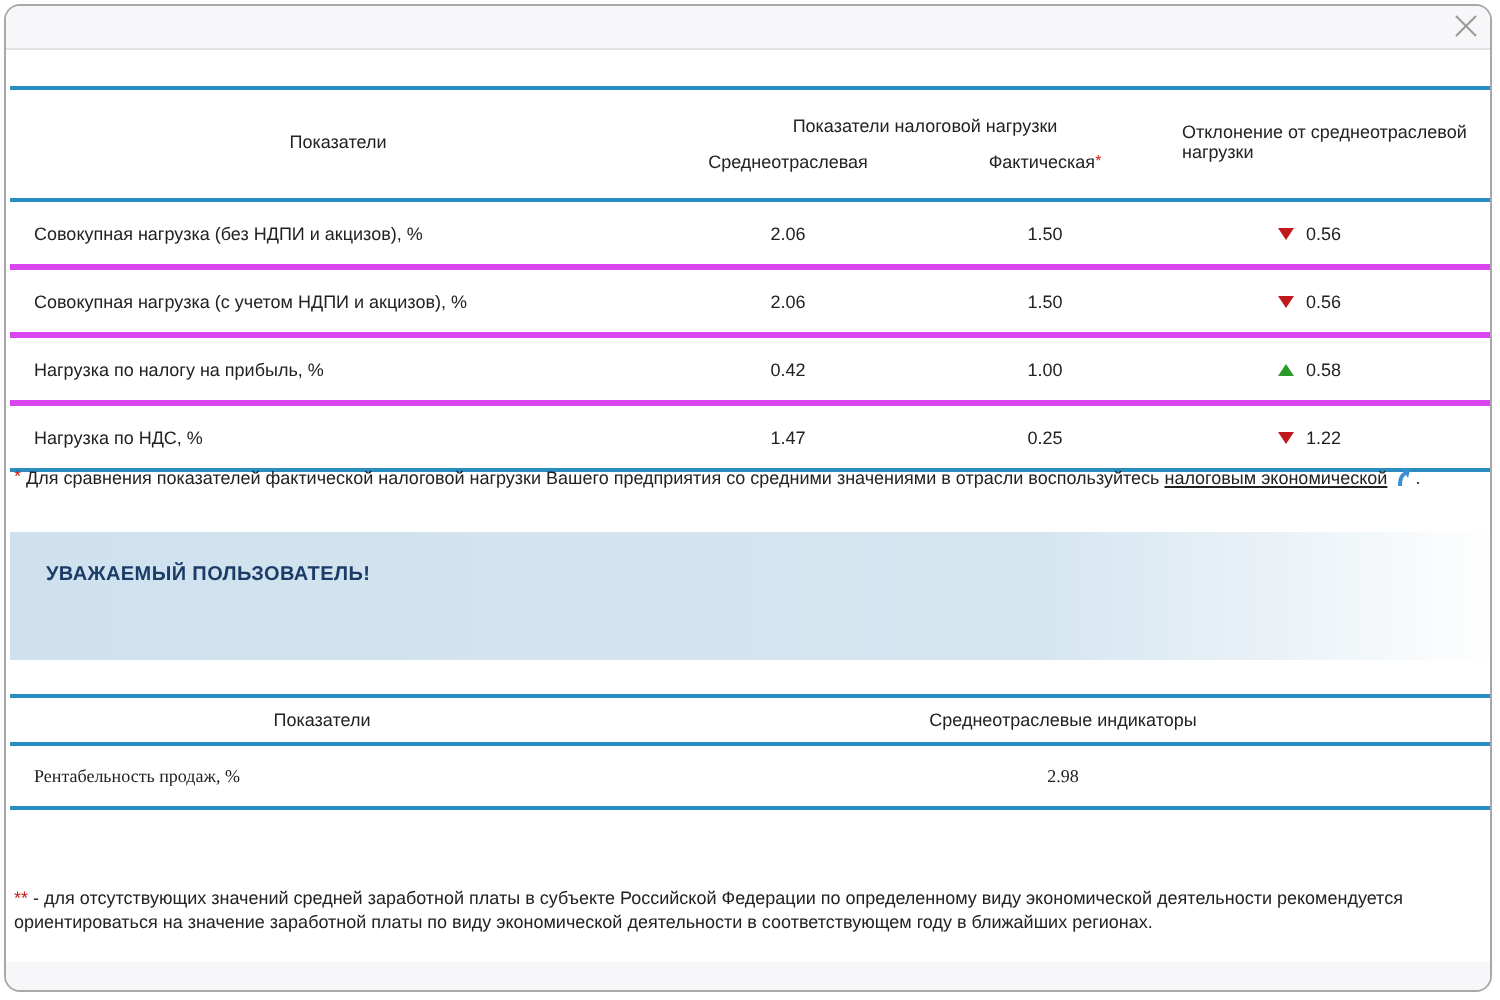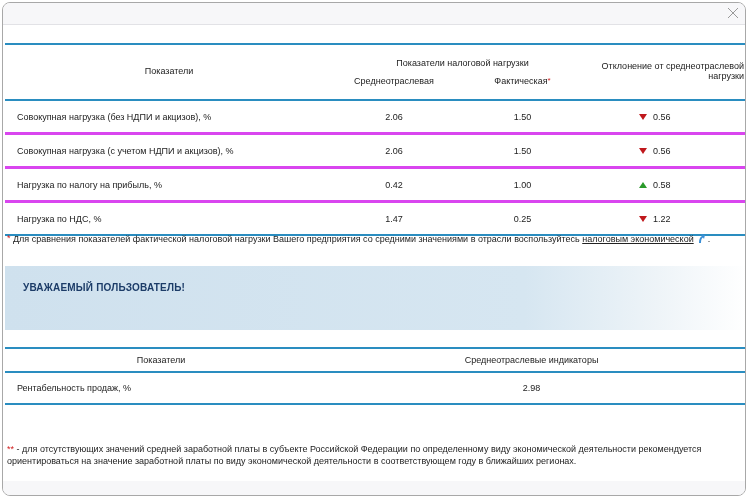--- a/index.html
+++ b/index.html
@@ -28,41 +28,41 @@
   .t1 thead tr.h-row1 th { height: 22px; vertical-align: bottom; padding-bottom: 3px; }
   .t1 thead tr.h-row2 th { height: 22px; vertical-align: top; padding-top: 5px; }
   .t1 thead { border-bottom: 2px solid #2a8dc0; }
   .t1 tbody td { height: 29px; border-top: 3px solid #d946ef; }
   .t1 tbody tr:first-child td { border-top: none; }
   .col-name { width: 316px; padding-left: 12px; text-align: left; }
   .col-avg { width: 118px; text-align: center; }
   .col-fact { width: 135px; text-align: center; }
   .col-dev { text-align: left; padding-left: 48px; }
   th.col-name { text-align: center; padding-left: 0; }
-  th.col-dev { text-align: right; padding-left: 0; margin-left: 10px; }
+  th.col-dev { text-align: left; padding-left: 0; margin-left: 10px; }
   .req { color: #d01c1c; font-size: 8px; vertical-align: top; }
   .arrow { display: inline-block; width: 0; height: 0; margin-right: 6px; vertical-align: middle; }
   .arrow.down { border-left: 4px solid transparent; border-right: 4px solid transparent; border-top: 6px solid #c0181c; }
   .arrow.up { border-left: 4px solid transparent; border-right: 4px solid transparent; border-bottom: 6px solid #2a9a2a; }
 
   .note1 { position: absolute; top: 208px; left: 4px; font-size: 9px; color: #222; }
   .note1 .link { text-decoration: underline; color: #222; cursor: pointer; }
   .calc-icon { display: inline-block; width: 8px; height: 10px; margin: 0 3px; vertical-align: -1px; }
 
   .banner {
     position: absolute; top: 241px; left: 2px; width: 742px; height: 64px;
     background: linear-gradient(to right, #cfe1ee 0%, #d6e6f1 70%, #eef4f8 88%, #ffffff 100%);
   }
   .banner-title { position: absolute; left: 18px; top: 16px; font-size: 10px; font-weight: bold; color: #1c3c68; letter-spacing: 0.2px; }
   .banner-text { position: absolute; left: 18px; top: 36px; font-size: 9px; color: #222; }
 
   .t2 { position: absolute; top: 322px; left: 0; border-top: 2px solid #2a8dc0; border-bottom: 2px solid #2a8dc0; }
   .t2 thead { border-bottom: 2px solid #2a8dc0; }
   .t2 th { font-weight: normal; height: 20px; font-size: 9px; }
-  .t2 td { height: 28px; border-top: 1px solid #e3e6ea; }
+  .t2 td { height: 28px; border-top: 1px solid #e3e6ea; font-family: Liberation Serif, serif; }
   .t2 tbody tr:first-child td { border-top: none; }
   .t2 .c-name { width: 300px; text-align: left; padding-left: 12px; }
   .t2 th.c-name { text-align: center; padding-left: 0; }
   .t2 .c-val { text-align: center; }
 
   .note2 { position: absolute; top: 418px; left: 4px; width: 730px; font-size: 9px; line-height: 12px; color: #222; }
   .footer-strip { position: absolute; left: 0; right: 0; bottom: 0; height: 14px; background: #f7f7f9; }
 </style>
 </head>
 <body>

